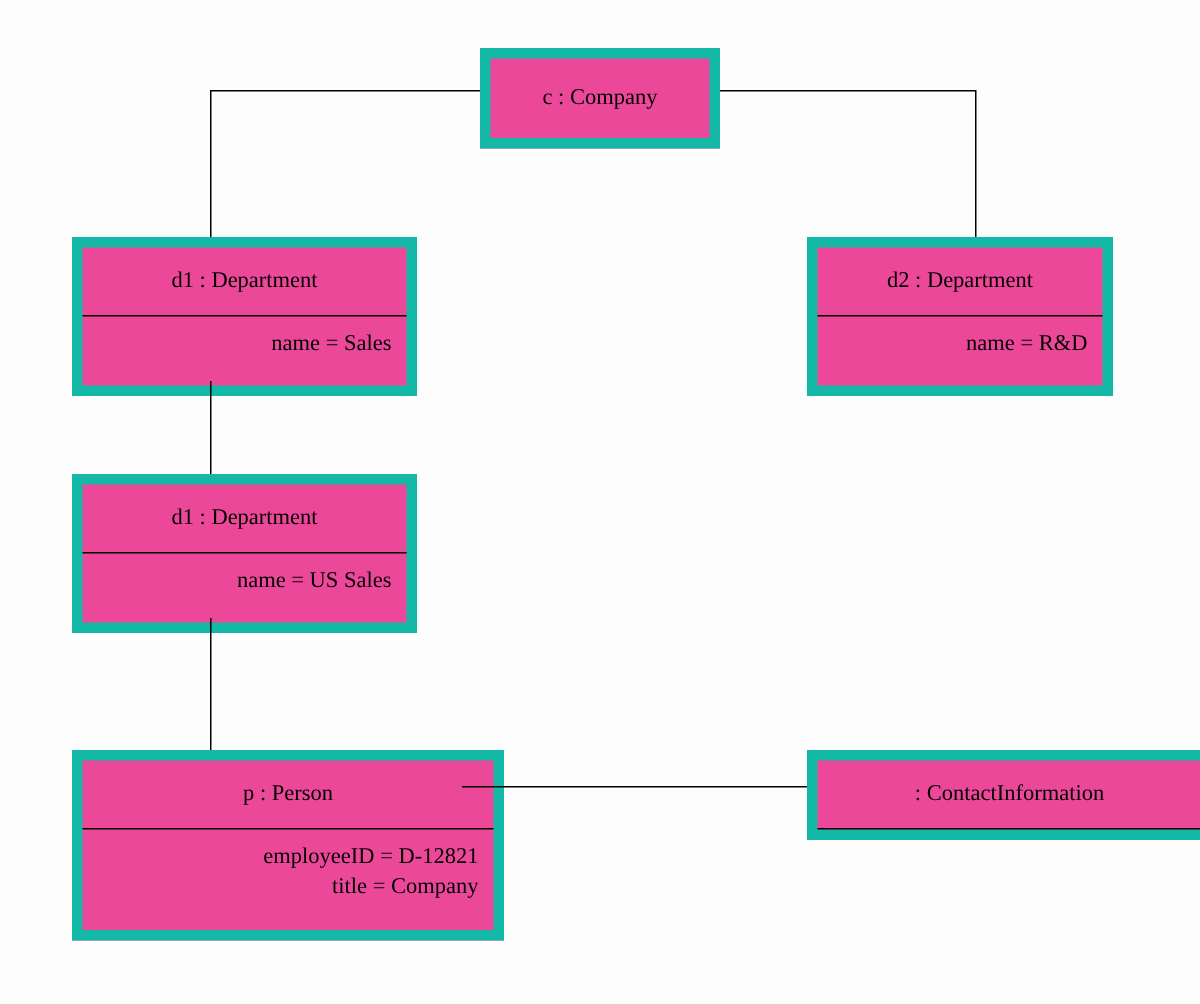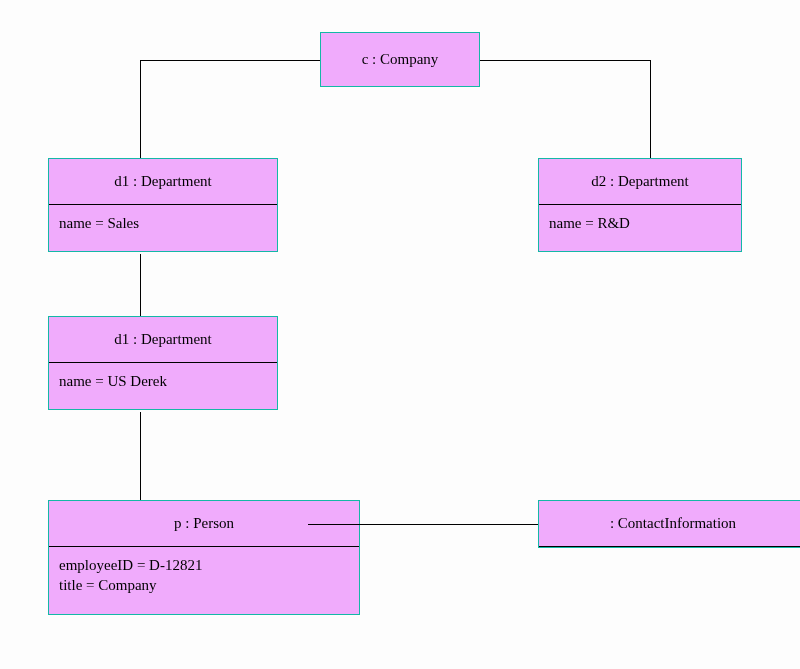--- a/index.html
+++ b/index.html
@@ -7,33 +7,33 @@
       width: 800px;
       height: 669px;
       background: #fdfdfd;
       font-family: "Times New Roman", Times, serif;
       font-size: 15px;
       color: #000;
       position: relative;
     }
     .box {
       position: absolute;
-      border: 1px solid #14b8a6;
-      background: #f0abfc;
+      border: 7px solid #14b8a6;
+      background: #ec4899;
     }
     .box-title {
       text-align: center;
       padding: 14px 10px;
       border-bottom: 1px solid #000;
     }
     .box .attrs {
       padding: 8px 10px 18px 10px;
     }
     .attrs .row {
-      text-align: left;
+      text-align: right;
       line-height: 1.35;
     }
     .line {
       position: absolute;
       background: #000;
     }
     .hline { height: 1px; }
     .vline { width: 1px; }
   </style>
 </head>
@@ -60,27 +60,27 @@
   <div class="attrs">
     <div class="row">name = R&amp;D</div>
   </div>
 </div>
 
 <div class="line vline" style="left:140px; top:254px; height:62px;"></div>
 
 <div class="box" style="left:48px; top:316px; width:230px;">
   <div class="box-title">d1 : Department</div>
   <div class="attrs">
-    <div class="row">name = US Derek</div>
+    <div class="row">name = US Sales</div>
   </div>
 </div>
 
 <div class="line vline" style="left:140px; top:412px; height:88px;"></div>
 
-<div class="box" style="left:48px; top:500px; width:312px;">
+<div class="box" style="left:48px; top:500px; width:288px;">
   <div class="box-title">p : Person</div>
   <div class="attrs">
     <div class="row">employeeID = D-12821</div>
     <div class="row">title = Company</div>
   </div>
 </div>
 
 <div class="line hline" style="left:308px; top:524px; width:230px;"></div>
 
 <div class="box" style="left:538px; top:500px; width:270px;">

